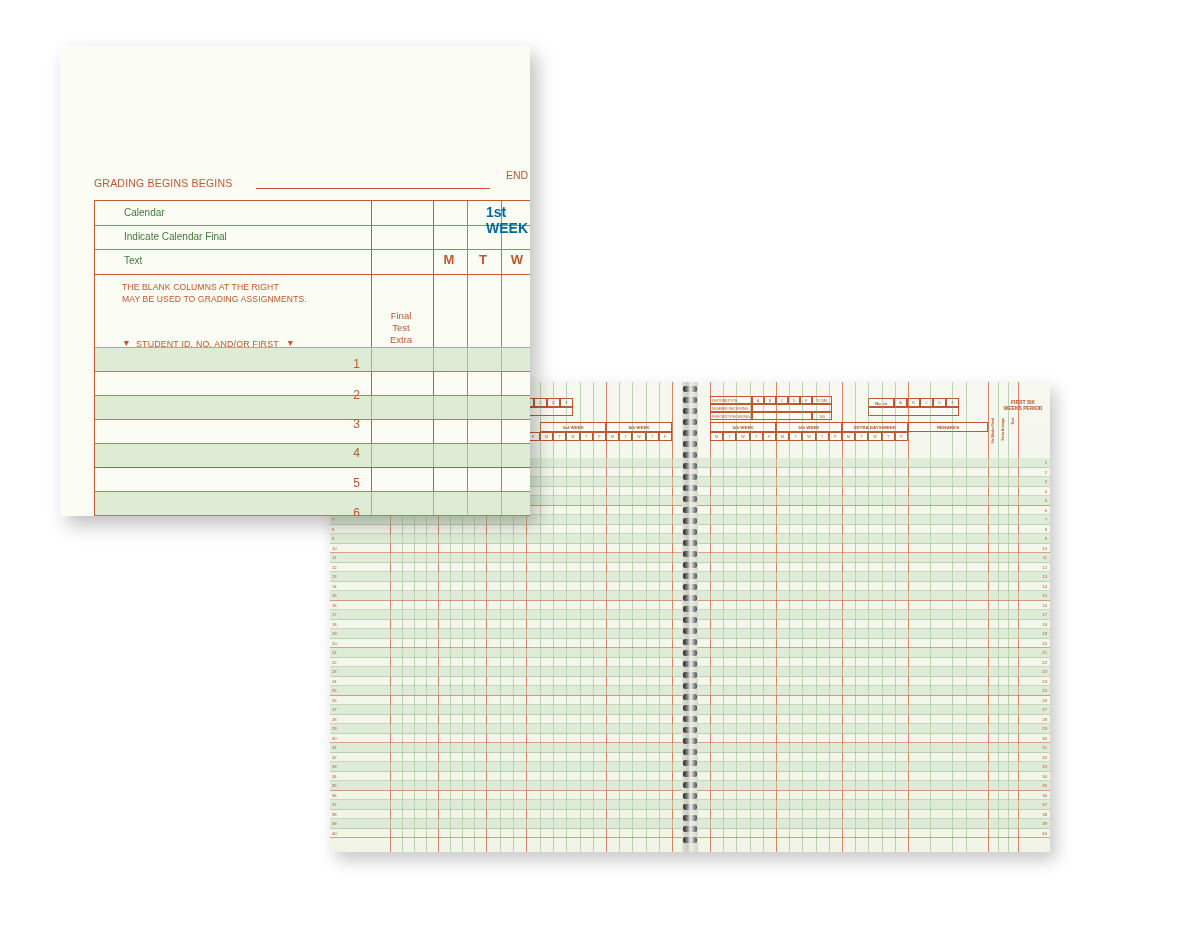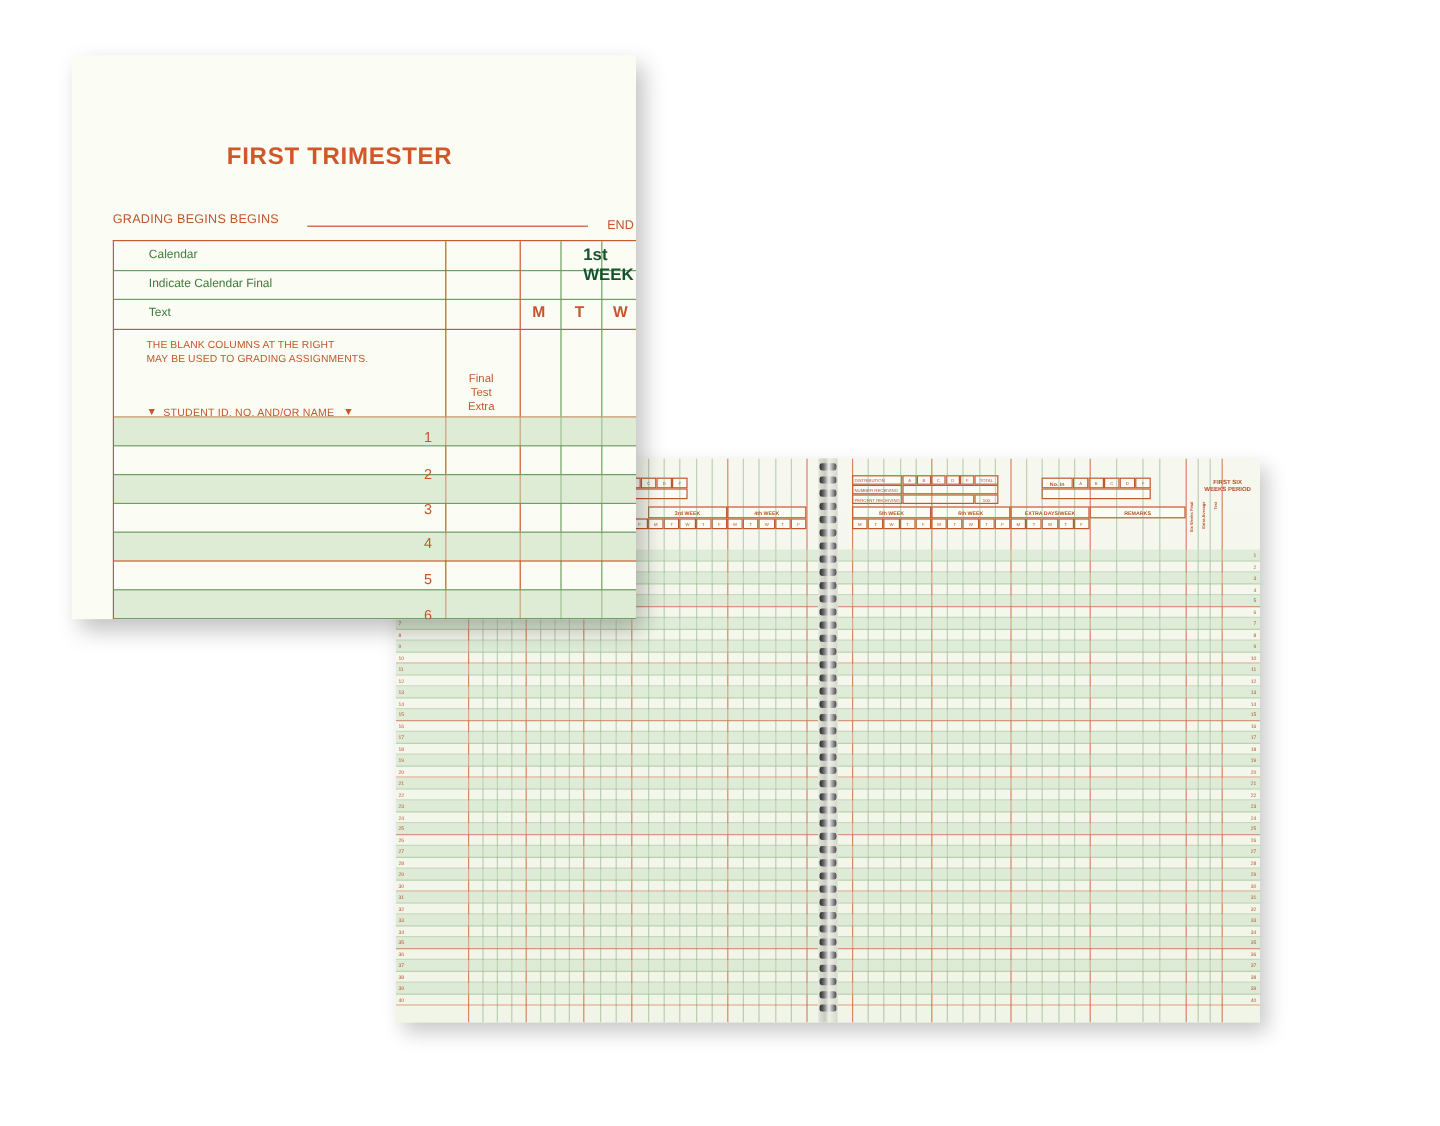--- a/index.html
+++ b/index.html
@@ -142,21 +142,21 @@
   #card .gpline {
     position: absolute;
     left: 196px;
     top: 142px;
     width: 234px;
     border-bottom: 1px solid #c2572e;
   }
   #card .endlbl {
     position: absolute;
     left: 446px;
-    top: 136px;
+    top: 123px;
     font-size: 10.5px;
     color: #c2572e;
   }
 
   
   #ctable {
     position: absolute;
     left: 34px;
     top: 154px;
     width: 436px;
@@ -179,21 +179,21 @@
   .clabel {
     position: absolute;
     font-size: 10px;
     color: #c2572e;
   }
   .clabel.grn { color: #3f7a3a; }
   .weekhdr {
     position: absolute;
     font-size: 14px;
     font-weight: bold;
-    color: #14532d;
+    color: #0369a1;
   }
   .dayhdr {
     position: absolute;
     font-size: 13px;
     font-weight: bold;
     color: #c2572e;
     text-align: center;
     width: 34px;
   }
   .note {
@@ -662,21 +662,20 @@
         </div>
         <div class="rrow heavy">
           <span class="rnum r">40</span>
         </div>
       </div>
   </div>
 </div>
 
 <div id="card">
 
-  <div class="title">FIRST TRIMESTER</div>
 
   <div class="gp">GRADING BEGINS BEGINS</div>
   <div class="gpline"></div>
   <div class="endlbl">END</div>
 
   <div id="ctable">
 
     <div class="hline" style="top:24px;"></div>
     <div class="hline" style="top:48px;"></div>
     <div class="hline orange" style="top:73px;"></div>
@@ -710,21 +709,21 @@
   <div class="dayhdr" style="left:372px; top:206px;">M</div>
   <div class="dayhdr" style="left:406px; top:206px;">T</div>
   <div class="dayhdr" style="left:440px; top:206px;">W</div>
 
   <div class="note" style="left:62px; top:236px;">
     <div>THE BLANK COLUMNS AT THE RIGHT</div>
     <div>MAY BE USED TO GRADING ASSIGNMENTS.</div>
   </div>
 
   <div class="stu" style="left:62px; top:292px;">▼</div>
-  <div class="stu" style="left:76px; top:293px;">STUDENT ID. NO. AND/OR NAME</div>
+  <div class="stu" style="left:76px; top:293px;">STUDENT ID. NO. AND/OR FIRST</div>
   <div class="stu" style="left:226px; top:292px;">▼</div>
 
   <div class="tbn" style="left:310px; top:264px;">
     <div>Final</div>
     <div>Test</div>
     <div>Extra</div>
   </div>
 
   <div class="cnum" style="left:280px; top:311px;">1</div>
   <div class="cnum" style="left:280px; top:342px;">2</div>

